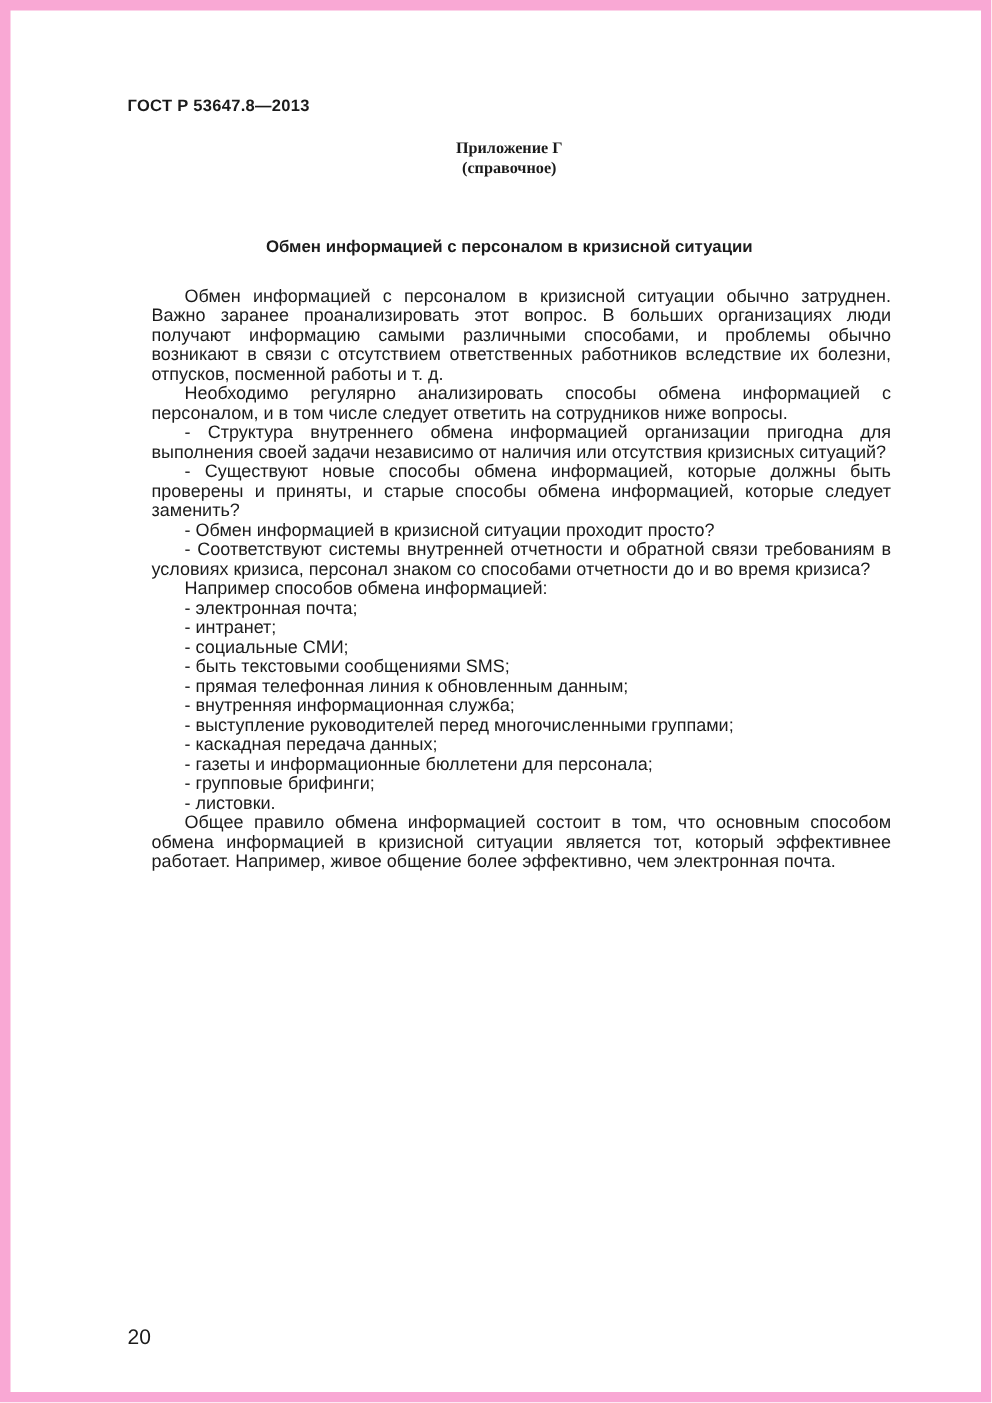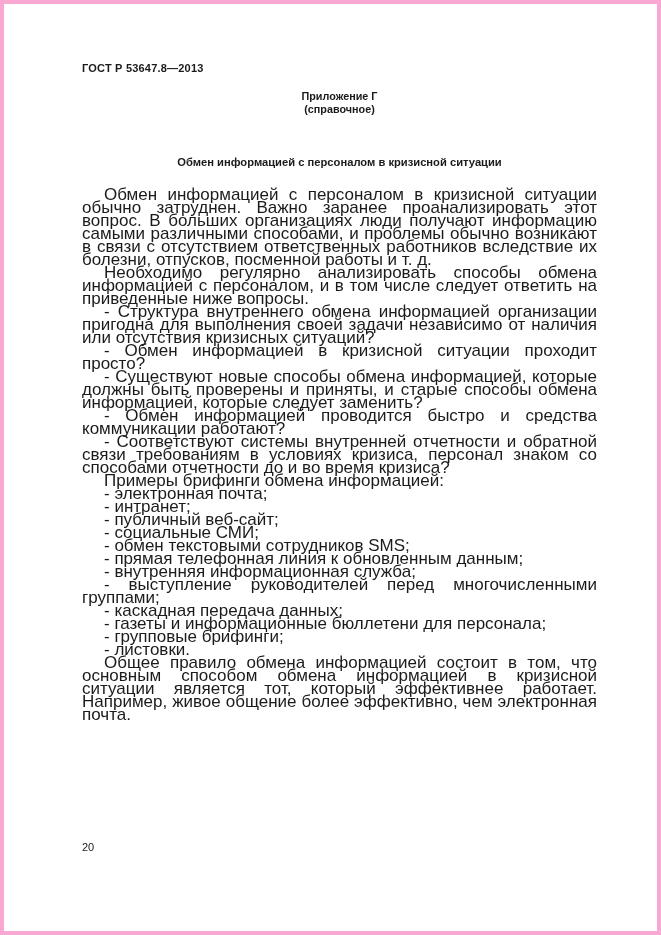--- a/index.html
+++ b/index.html
@@ -6,21 +6,21 @@
     margin: 0;
     padding: 0;
     background: #ffffff;
   }
   .page {
     position: relative;
     width: 661px;
     height: 935px;
     box-sizing: border-box;
     background: #ffffff;
-    border: 4px solid #f9a8d4;
+    border: 7px solid #f9a8d4;
     color: #1b1b1b;
     font-family: "Liberation Sans", "DejaVu Sans", sans-serif;
     overflow: hidden;
   }
   .doc-header {
     position: absolute;
     left: 78px;
     top: 58px;
     font-size: 11px;
     font-weight: bold;
@@ -28,77 +28,76 @@
   }
   .appendix {
     position: absolute;
     left: 78px;
     right: 60px;
     top: 86px;
     text-align: center;
     font-size: 10.8px;
     font-weight: bold;
     line-height: 13px;
+    font-family: Liberation Serif, serif;
   }
   .doc-title {
     position: absolute;
     left: 78px;
     right: 60px;
     top: 152px;
     text-align: center;
     font-size: 11.2px;
     font-weight: bold;
   }
   .body-text {
     position: absolute;
-    left: 78px;
+    left: 94px;
     right: 60px;
     top: 184px;
-    font-size: 17px;
+    font-size: 12px;
     line-height: 13px;
   }
   .block {
     text-align: justify;
     text-indent: 22px;
     margin: 0;
   }
   .page-number {
     position: absolute;
     left: 78px;
-    top: 837px;
-    font-size: 11px;
+    top: 876px;
+    font-size: 14px;
   }
 </style>
 </head>
 <body>
 
 <div class="page">
   <div class="doc-header">ГОСТ Р 53647.8—2013</div>
 
   <div class="appendix">
     <div>Приложение Г</div>
     <div>(справочное)</div>
   </div>
 
   <div class="doc-title">Обмен информацией с персоналом в кризисной ситуации</div>
 
   <div class="body-text">
       <div class="block paragraph">Обмен информацией с персоналом в кризисной ситуации обычно затруднен. Важно заранее проанализировать этот вопрос. В больших организациях люди получают информацию самыми различными способами, и проблемы обычно возникают в связи с отсутствием ответственных работников вследствие их болезни, отпусков, посменной работы и т. д.</div>
-      <div class="block paragraph">Необходимо регулярно анализировать способы обмена информацией с персоналом, и в том числе следует ответить на приведенные ниже вопросы.</div>
+      <div class="block paragraph">Необходимо регулярно анализировать способы обмена информацией с персоналом, и в том числе следует ответить на сотрудников ниже вопросы.</div>
       <div class="block bullet">- Структура внутреннего обмена информацией организации пригодна для выполнения своей задачи независимо от наличия или отсутствия кризисных ситуаций?</div>
+      <div class="block bullet">- Существуют новые способы обмена информацией, которые должны быть проверены и приняты, и старые способы обмена информацией, которые следует заменить?</div>
       <div class="block bullet">- Обмен информацией в кризисной ситуации проходит просто?</div>
-      <div class="block bullet">- Существуют новые способы обмена информацией, которые должны быть проверены и приняты, и старые способы обмена информацией, которые следует заменить?</div>
-      <div class="block bullet">- Обмен информацией проводится быстро и средства коммуникации работают?</div>
       <div class="block bullet">- Соответствуют системы внутренней отчетности и обратной связи требованиям в условиях кризиса, персонал знаком со способами отчетности до и во время кризиса?</div>
-      <div class="block paragraph">Примеры брифинги обмена информацией:</div>
+      <div class="block paragraph">Например способов обмена информацией:</div>
       <div class="block bullet">- электронная почта;</div>
       <div class="block bullet">- интранет;</div>
-      <div class="block bullet">- публичный веб-сайт;</div>
       <div class="block bullet">- социальные СМИ;</div>
-      <div class="block bullet">- обмен текстовыми сотрудников SMS;</div>
+      <div class="block bullet">- быть текстовыми сообщениями SMS;</div>
       <div class="block bullet">- прямая телефонная линия к обновленным данным;</div>
       <div class="block bullet">- внутренняя информационная служба;</div>
       <div class="block bullet">- выступление руководителей перед многочисленными группами;</div>
       <div class="block bullet">- каскадная передача данных;</div>
       <div class="block bullet">- газеты и информационные бюллетени для персонала;</div>
       <div class="block bullet">- групповые брифинги;</div>
       <div class="block bullet">- листовки.</div>
       <div class="block paragraph">Общее правило обмена информацией состоит в том, что основным способом обмена информацией в кризисной ситуации является тот, который эффективнее работает. Например, живое общение более эффективно, чем электронная почта.</div>
     </div>
 

